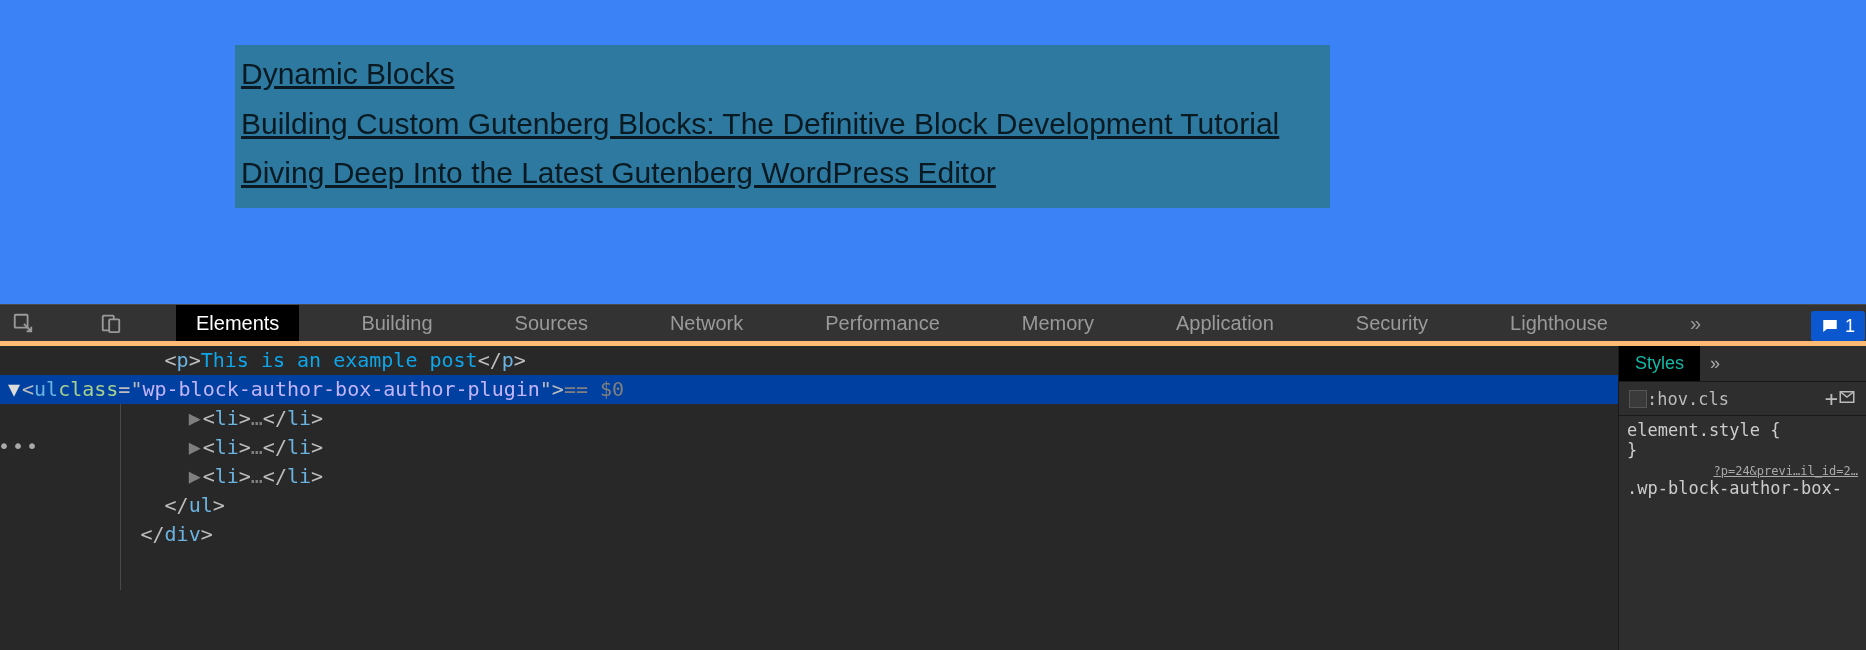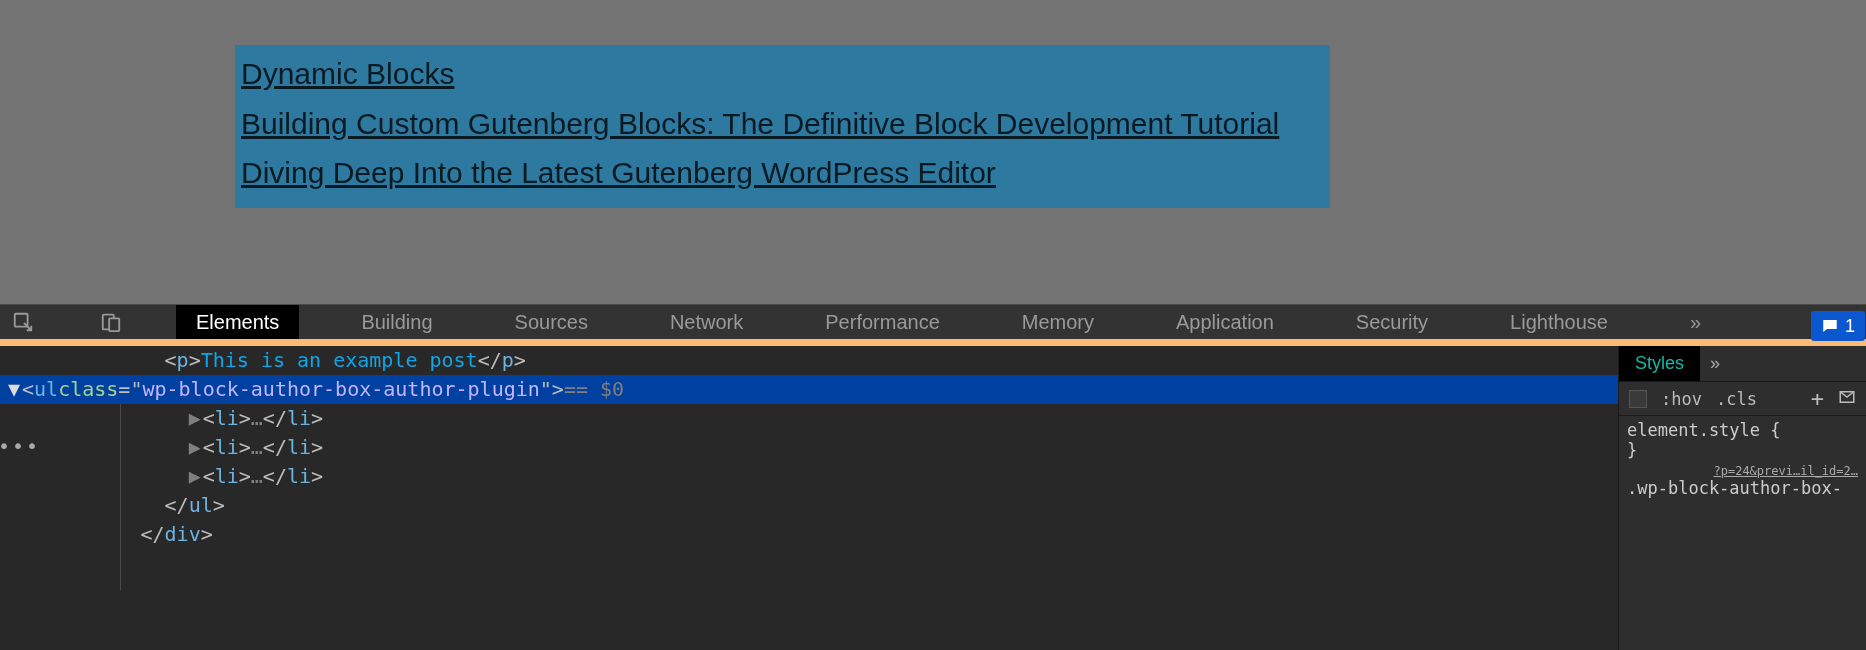--- a/index.html
+++ b/index.html
@@ -2,21 +2,21 @@
 <html><head>
 <meta charset="utf-8">
 <style>
   * { box-sizing: border-box; margin: 0; padding: 0; }
   html, body { width: 1866px; height: 650px; font-family: Arial, Helvetica, sans-serif; background: #fff; overflow: hidden; }
 
   
   .page-area {
     width: 100%;
     height: 304px;
-    background: #737373;
+    background: #3b82f6;
     position: relative;
     padding-left: 12px;
   }
   .block-list {
     position: absolute;
     left: 235px;
     top: 45px;
     width: 1095px;
     background: #2d79a0;
     padding: 4px 0 10px 0;
@@ -42,21 +42,21 @@
     flex-direction: column;
     color: #ccc;
     font-family: Menlo, Consolas, "Lucida Console", monospace;
   }
 
   
   .dt-tabs {
     height: 42px;
     background: #333;
     border-top: 1px solid #4a4a4a;
-    border-bottom: 7px solid #fdba74;
+    border-bottom: 5px solid #fdba74;
     display: flex;
     align-items: stretch;
     font-family: -apple-system, Helvetica, Arial, sans-serif;
     font-size: 20px;
     color: #9a9a9a;
     gap: 42px;
   }
   .dt-tabs .icon-btn {
     display: flex;
     align-items: center;
@@ -170,21 +170,20 @@
   .chev-btn {
     padding: 0 10px;
     display: flex;
     align-items: center;
     color: #aaa;
   }
   .styles-toolbar {
     height: 34px;
     display: flex;
     align-items: center;
-    gap: 14px;
     padding: 0 10px;
     border-bottom: 1px solid #1a1a1a;
     font-size: 17px;
     color: #bbb;
     font-family: Menlo, Consolas, monospace;
   }
   .styles-toolbar .fill { flex: 1; }
   .swatch {
     width: 18px; height: 18px; background: #3a3a3a; border: 1px solid #555;
   }

